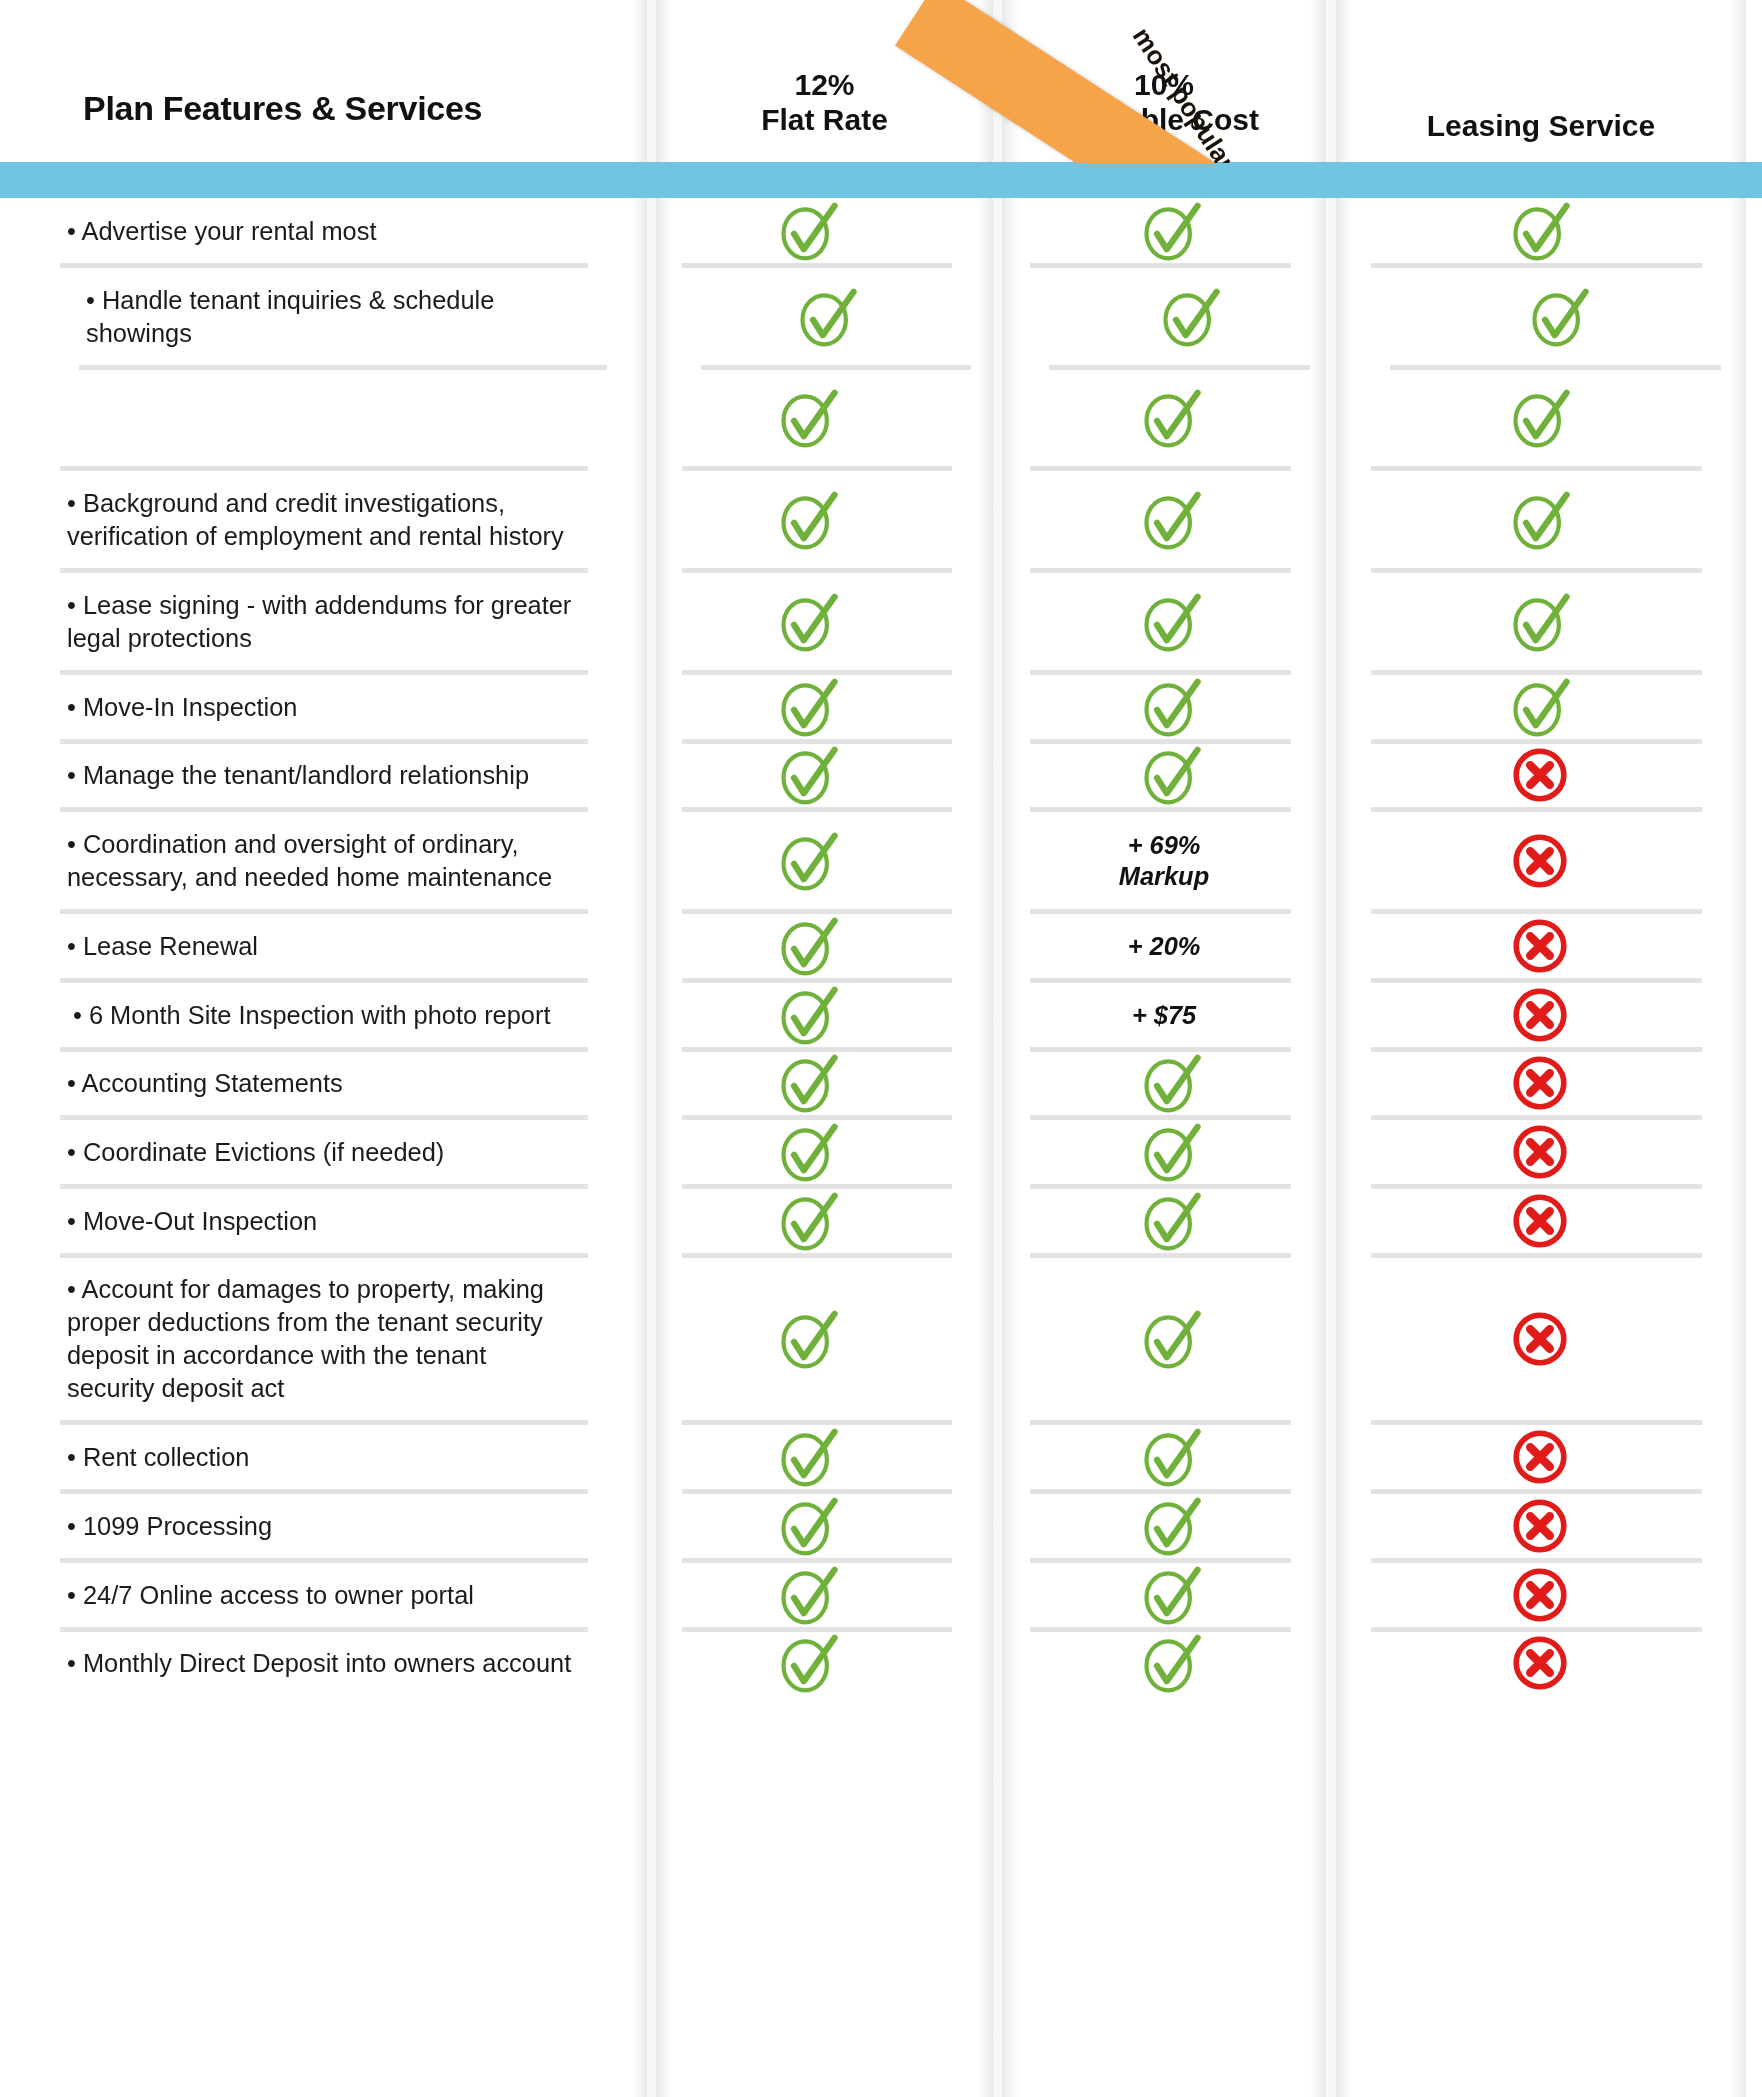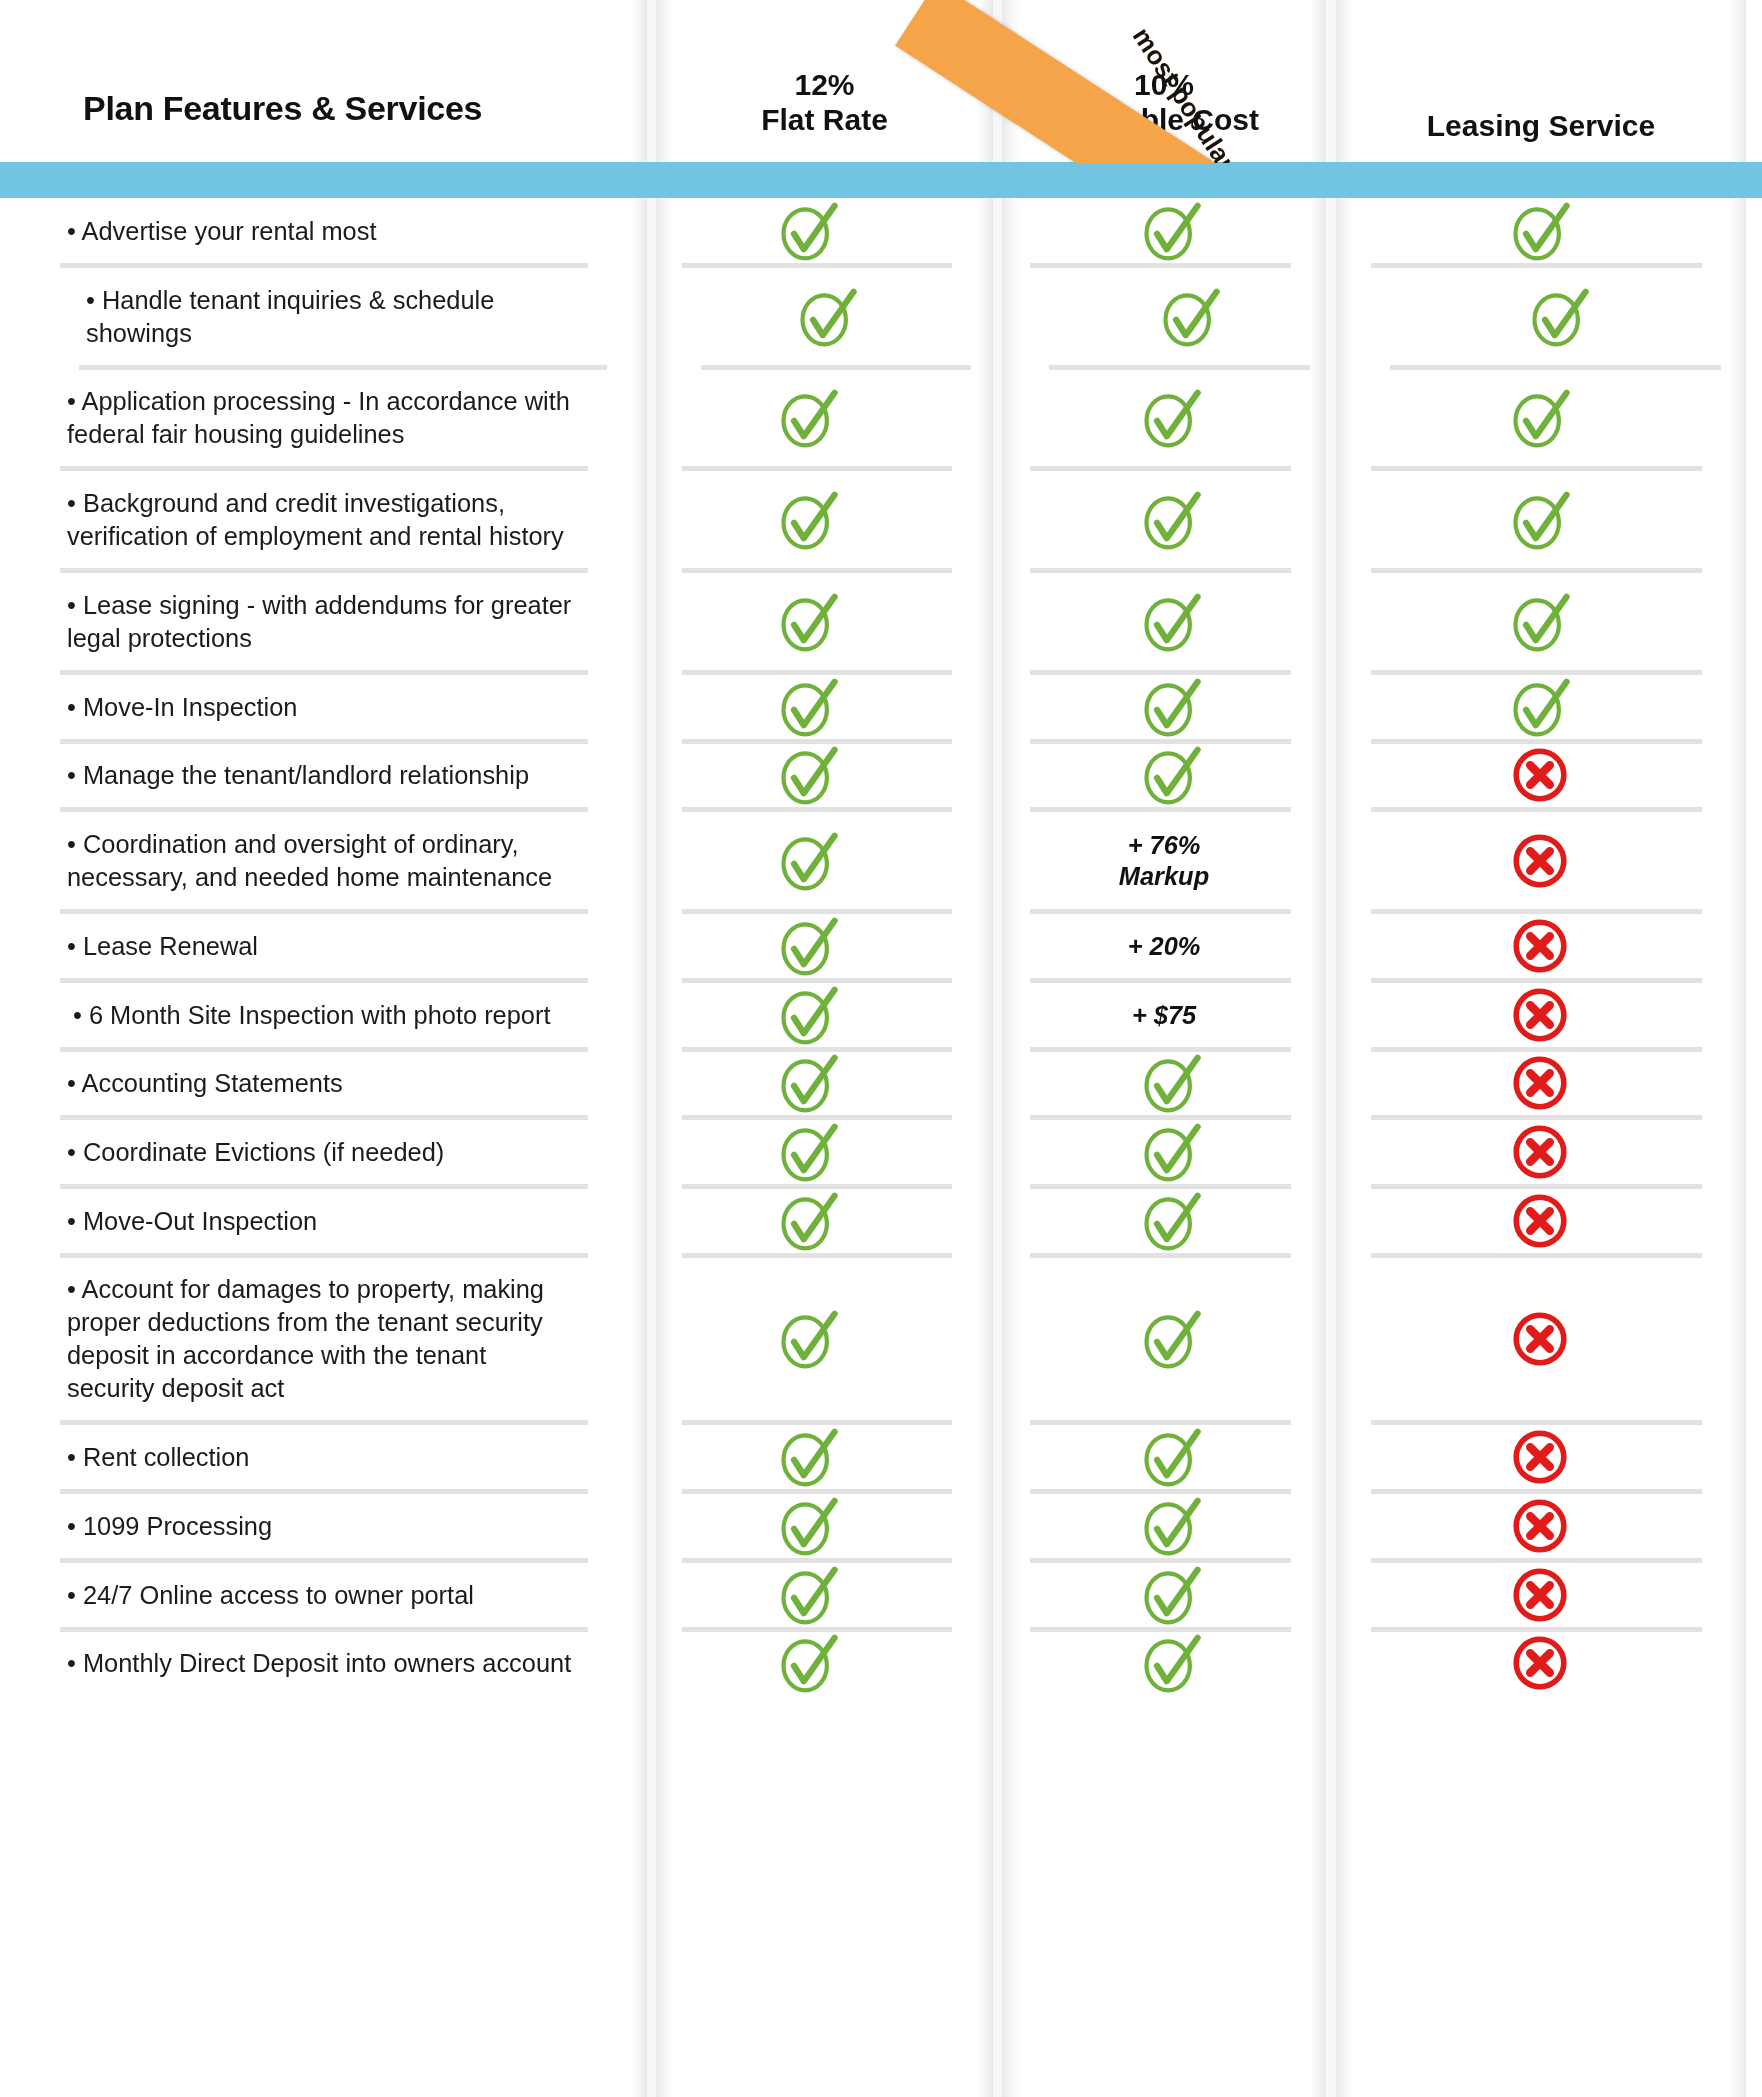--- a/index.html
+++ b/index.html
@@ -200,21 +200,20 @@
           <ellipse cx="46" cy="54" rx="31" ry="35" fill="none" stroke="#6fb13a" stroke-width="6"></ellipse>
           <path d="M30 54 L44 76 L88 14" fill="none" stroke="#6fb13a" stroke-width="9" stroke-linecap="round" stroke-linejoin="round"></path>
         </svg>
       </div>
       <div class="divider d-f" style="top: 99px;"></div>
       <div class="divider d-1" style="top: 99px;"></div>
       <div class="divider d-2" style="top: 99px;"></div>
       <div class="divider d-3" style="top: 99px;"></div>
     </div>
     <div class="row" style="height: 102px; top: 170px; position: absolute;">
-      <div class="feat" style="top: 18px;">• Application processing - In accordance with federal fair housing guidelines</div>
       <div class="mark m1" style="top: 16px;">
         <svg viewBox="0 0 100 100">
           <ellipse cx="46" cy="54" rx="31" ry="35" fill="none" stroke="#6fb13a" stroke-width="6"></ellipse>
           <path d="M30 54 L44 76 L88 14" fill="none" stroke="#6fb13a" stroke-width="9" stroke-linecap="round" stroke-linejoin="round"></path>
         </svg>
       </div>
       <div class="mark m2" style="top: 16px;">
         <svg viewBox="0 0 100 100">
           <ellipse cx="46" cy="54" rx="31" ry="35" fill="none" stroke="#6fb13a" stroke-width="6"></ellipse>
           <path d="M30 54 L44 76 L88 14" fill="none" stroke="#6fb13a" stroke-width="9" stroke-linecap="round" stroke-linejoin="round"></path>
@@ -333,21 +332,21 @@
     </div>
     <div class="row" style="height: 102px; top: 613px; position: absolute;">
       <div class="feat" style="top: 18px;">• Coordination and oversight of ordinary, necessary, and needed home maintenance</div>
       <div class="mark m1" style="top: 16px;">
         <svg viewBox="0 0 100 100">
           <ellipse cx="46" cy="54" rx="31" ry="35" fill="none" stroke="#6fb13a" stroke-width="6"></ellipse>
           <path d="M30 54 L44 76 L88 14" fill="none" stroke="#6fb13a" stroke-width="9" stroke-linecap="round" stroke-linejoin="round"></path>
         </svg>
       </div>
       <div class="costlabel c2box" style="top: 20px;">
-        <div>+ 76%</div>
+        <div>+ 69%</div>
         <div>Markup</div>
       </div>
       <div class="mark m3" style="top: 16px;">
         <svg viewBox="0 0 100 100">
           <circle cx="50" cy="50" r="34" fill="none" stroke="#e11b19" stroke-width="8"></circle>
           <path d="M36 36 L64 64 M64 36 L36 64" fill="none" stroke="#e11b19" stroke-width="12" stroke-linecap="round"></path>
         </svg>
       </div>
       <div class="divider d-f" style="top: 99px;"></div>
       <div class="divider d-1" style="top: 99px;"></div>

